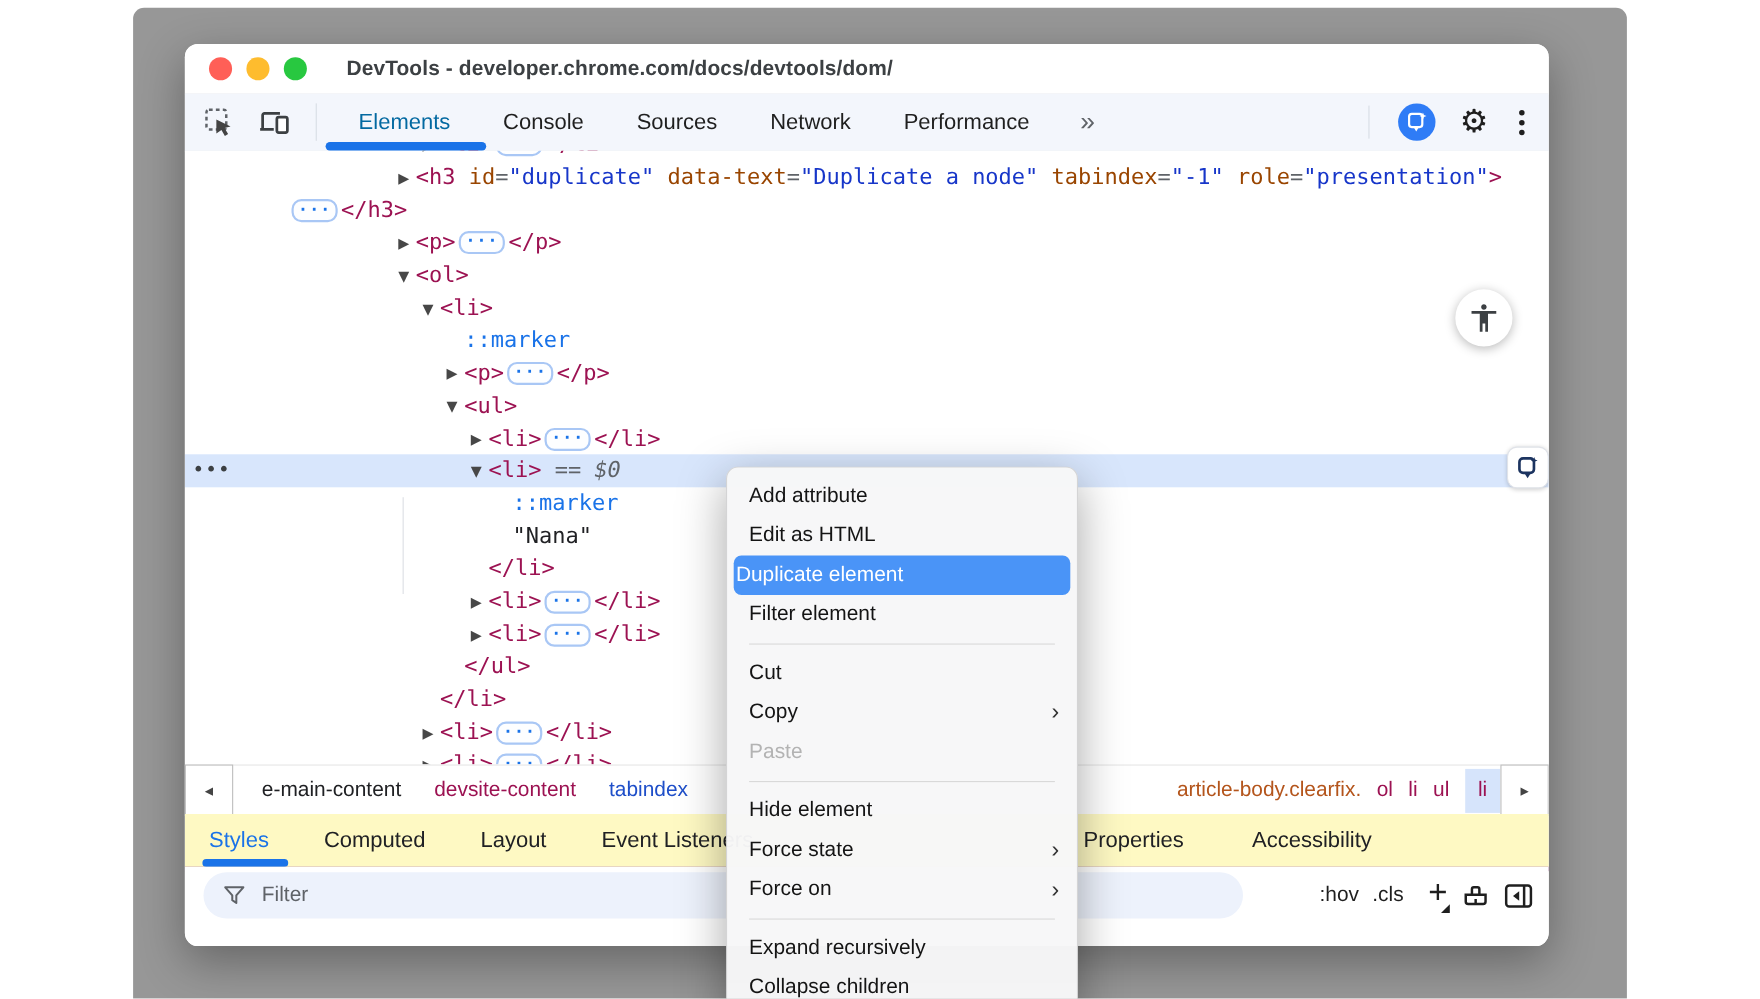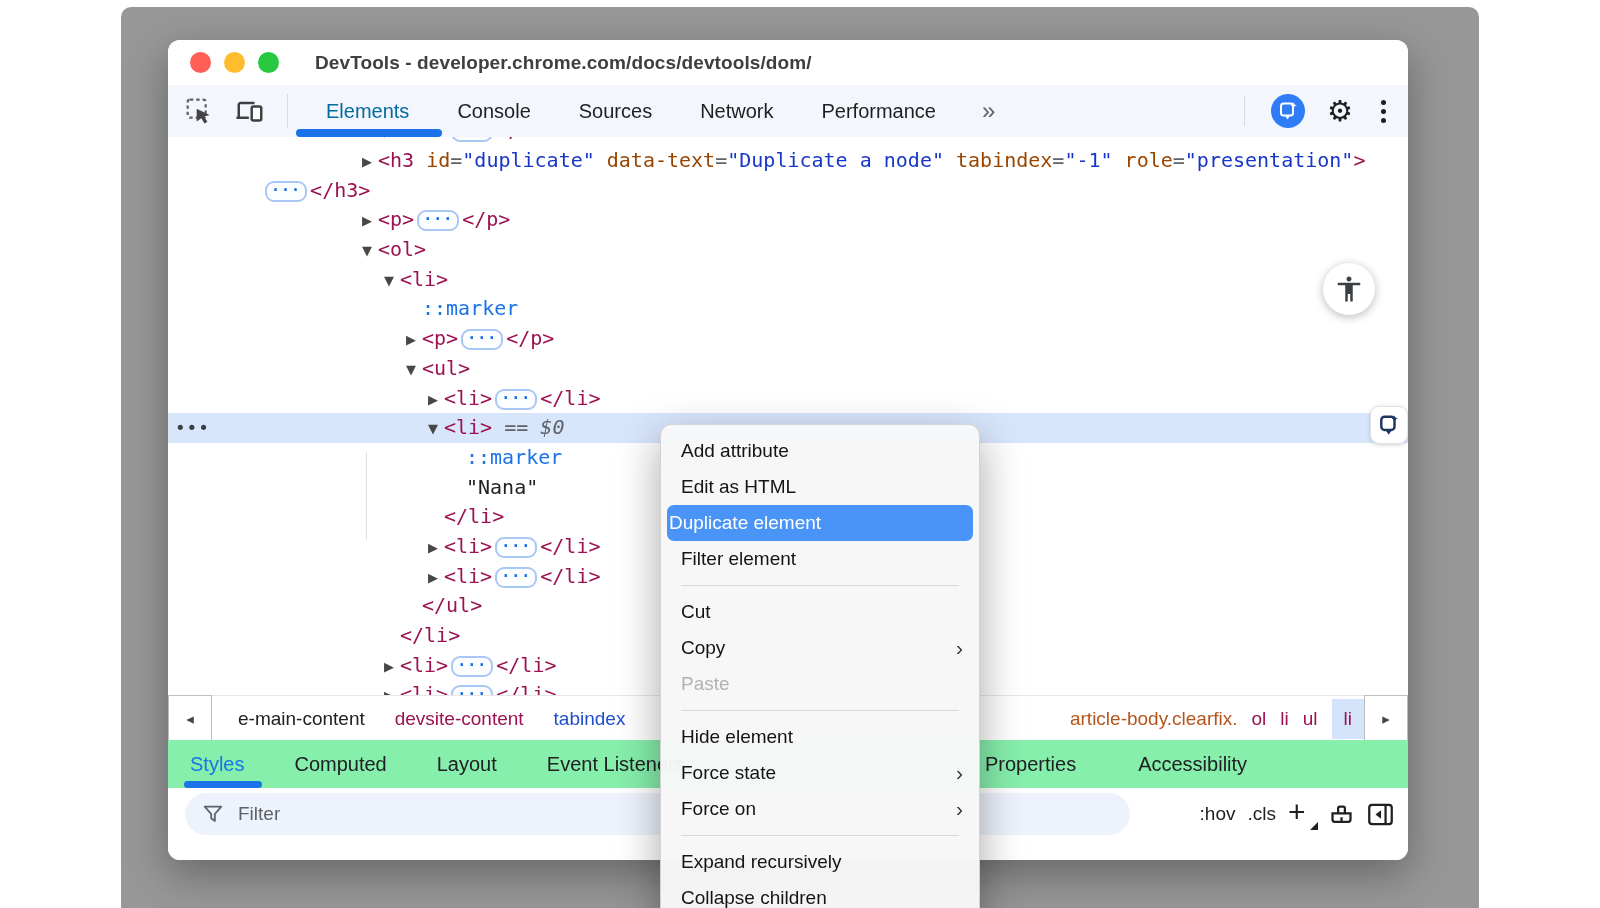--- a/index.html
+++ b/index.html
@@ -63,32 +63,32 @@
             border-top:1px solid #e6e6e6;border-bottom:1px solid #e3e7ee;font-size:19px;}
   .crumb-nav{position:absolute;top:-1px;width:42px;height:45px;background:#fff;border:1px solid #bdbdbd;
              display:flex;align-items:center;justify-content:center;color:#444;font-size:15px;
              font-family:"DejaVu Sans", sans-serif;}
   .crumb-nav.prev{left:0;} .crumb-nav.next{right:0;}
   .crumb-left{position:absolute;left:46px;top:0;height:45px;display:flex;align-items:center;gap:30px;white-space:nowrap;}
   .crumb-right{position:absolute;right:44px;top:0;height:45px;display:flex;align-items:center;gap:14px;white-space:nowrap;}
   .bc-plain{color:#202124;margin-left:24px;} .bc-tag{color:#9c1252;} .bc-blue{color:#1f4fc9;} .bc-orange{color:#b4551c;}
   .bc-selected{background:#d6e4fb;padding:9px 12px;}
   
-  .panelbar{position:absolute;left:0;top:700px;width:100%;height:48px;background:#86efac;
+  .panelbar{position:absolute;left:0;top:700px;width:100%;height:48px;background:#fef9c3;
             border-bottom:4px solid #701a75;font-size:20px;color:#202124;}
   .panel-left{position:absolute;left:22px;top:0;height:48px;display:flex;align-items:center;gap:50px;white-space:nowrap;}
   .panel-right{position:absolute;left:817px;top:0;height:48px;display:flex;align-items:center;gap:62px;white-space:nowrap;}
   .panel-tab.active{color:#1a73e8;font-weight:500;}
   .styles-pill{position:absolute;left:16px;bottom:0;width:78px;height:7px;border-radius:7px;background:#1a73e8;}
   
   .filterbar{position:absolute;left:0;top:748px;width:100%;height:72px;background:#fff;}
   .filter-pill{position:absolute;left:17px;top:5px;width:945px;height:42px;border-radius:21px;
                background:#edf2fc;display:flex;align-items:center;color:#5f6368;font-size:19px;}
   .filter-pill svg{margin:0 14px 0 17px;}
-  .fb-right{position:absolute;right:14px;top:5px;height:42px;display:flex;align-items:center;gap:12px;}
+  .fb-right{position:absolute;right:14px;top:5px;height:42px;display:flex;align-items:center;gap:12px;text-align:right;}
   .fb-txt{font-size:19px;color:#1f1f1f;}
   .plus-wrap{position:relative;width:28px;height:30px;}
   .plus{font-size:30px;color:#1f1f1f;line-height:26px;}
   .plus-corner{position:absolute;right:-2px;bottom:-1px;width:0;height:0;
                border-left:8px solid transparent;border-bottom:8px solid #1f1f1f;}
   
   .menu{position:absolute;left:660px;top:424px;width:318px;background:rgba(247,247,248,.97);
         border:1px solid rgba(0,0,0,.14);border-radius:11px;box-shadow:0 14px 44px rgba(0,0,0,.35);
         padding:8px 0 10px 0;z-index:30;font-size:19px;color:#141414;}
   .menu-item{position:relative;height:36px;line-height:36px;padding:0 20px;white-space:nowrap;}

